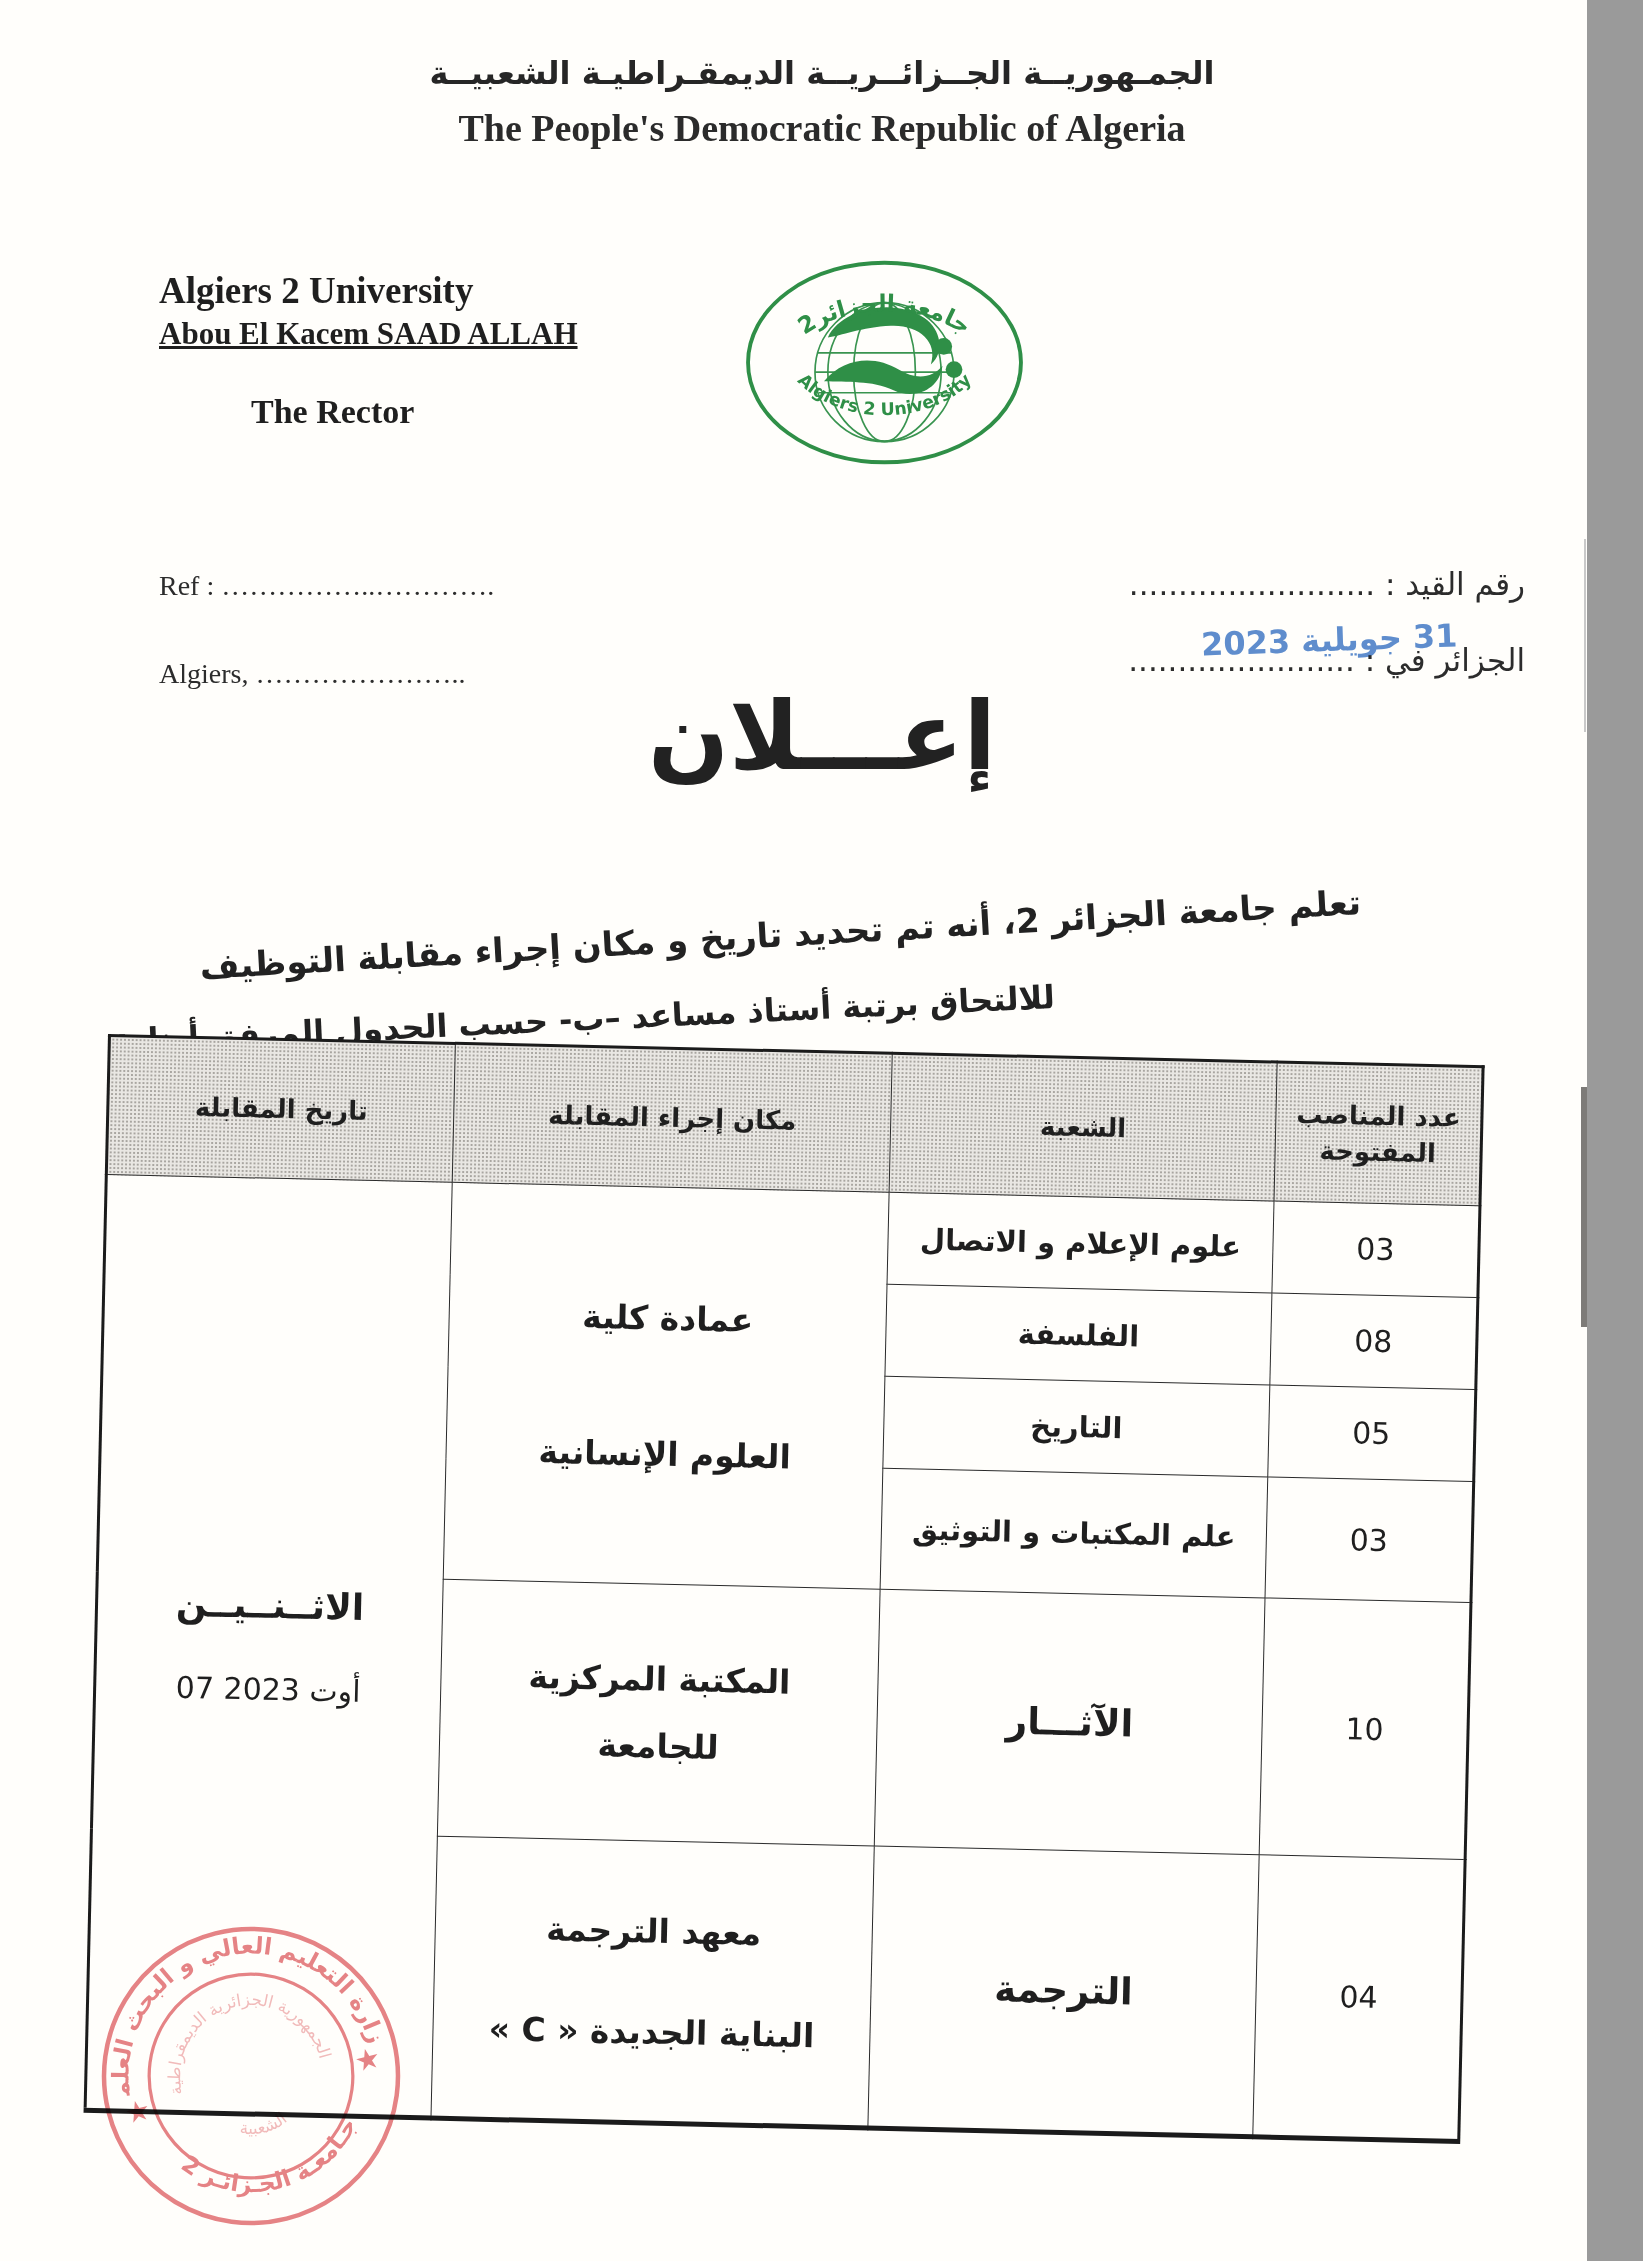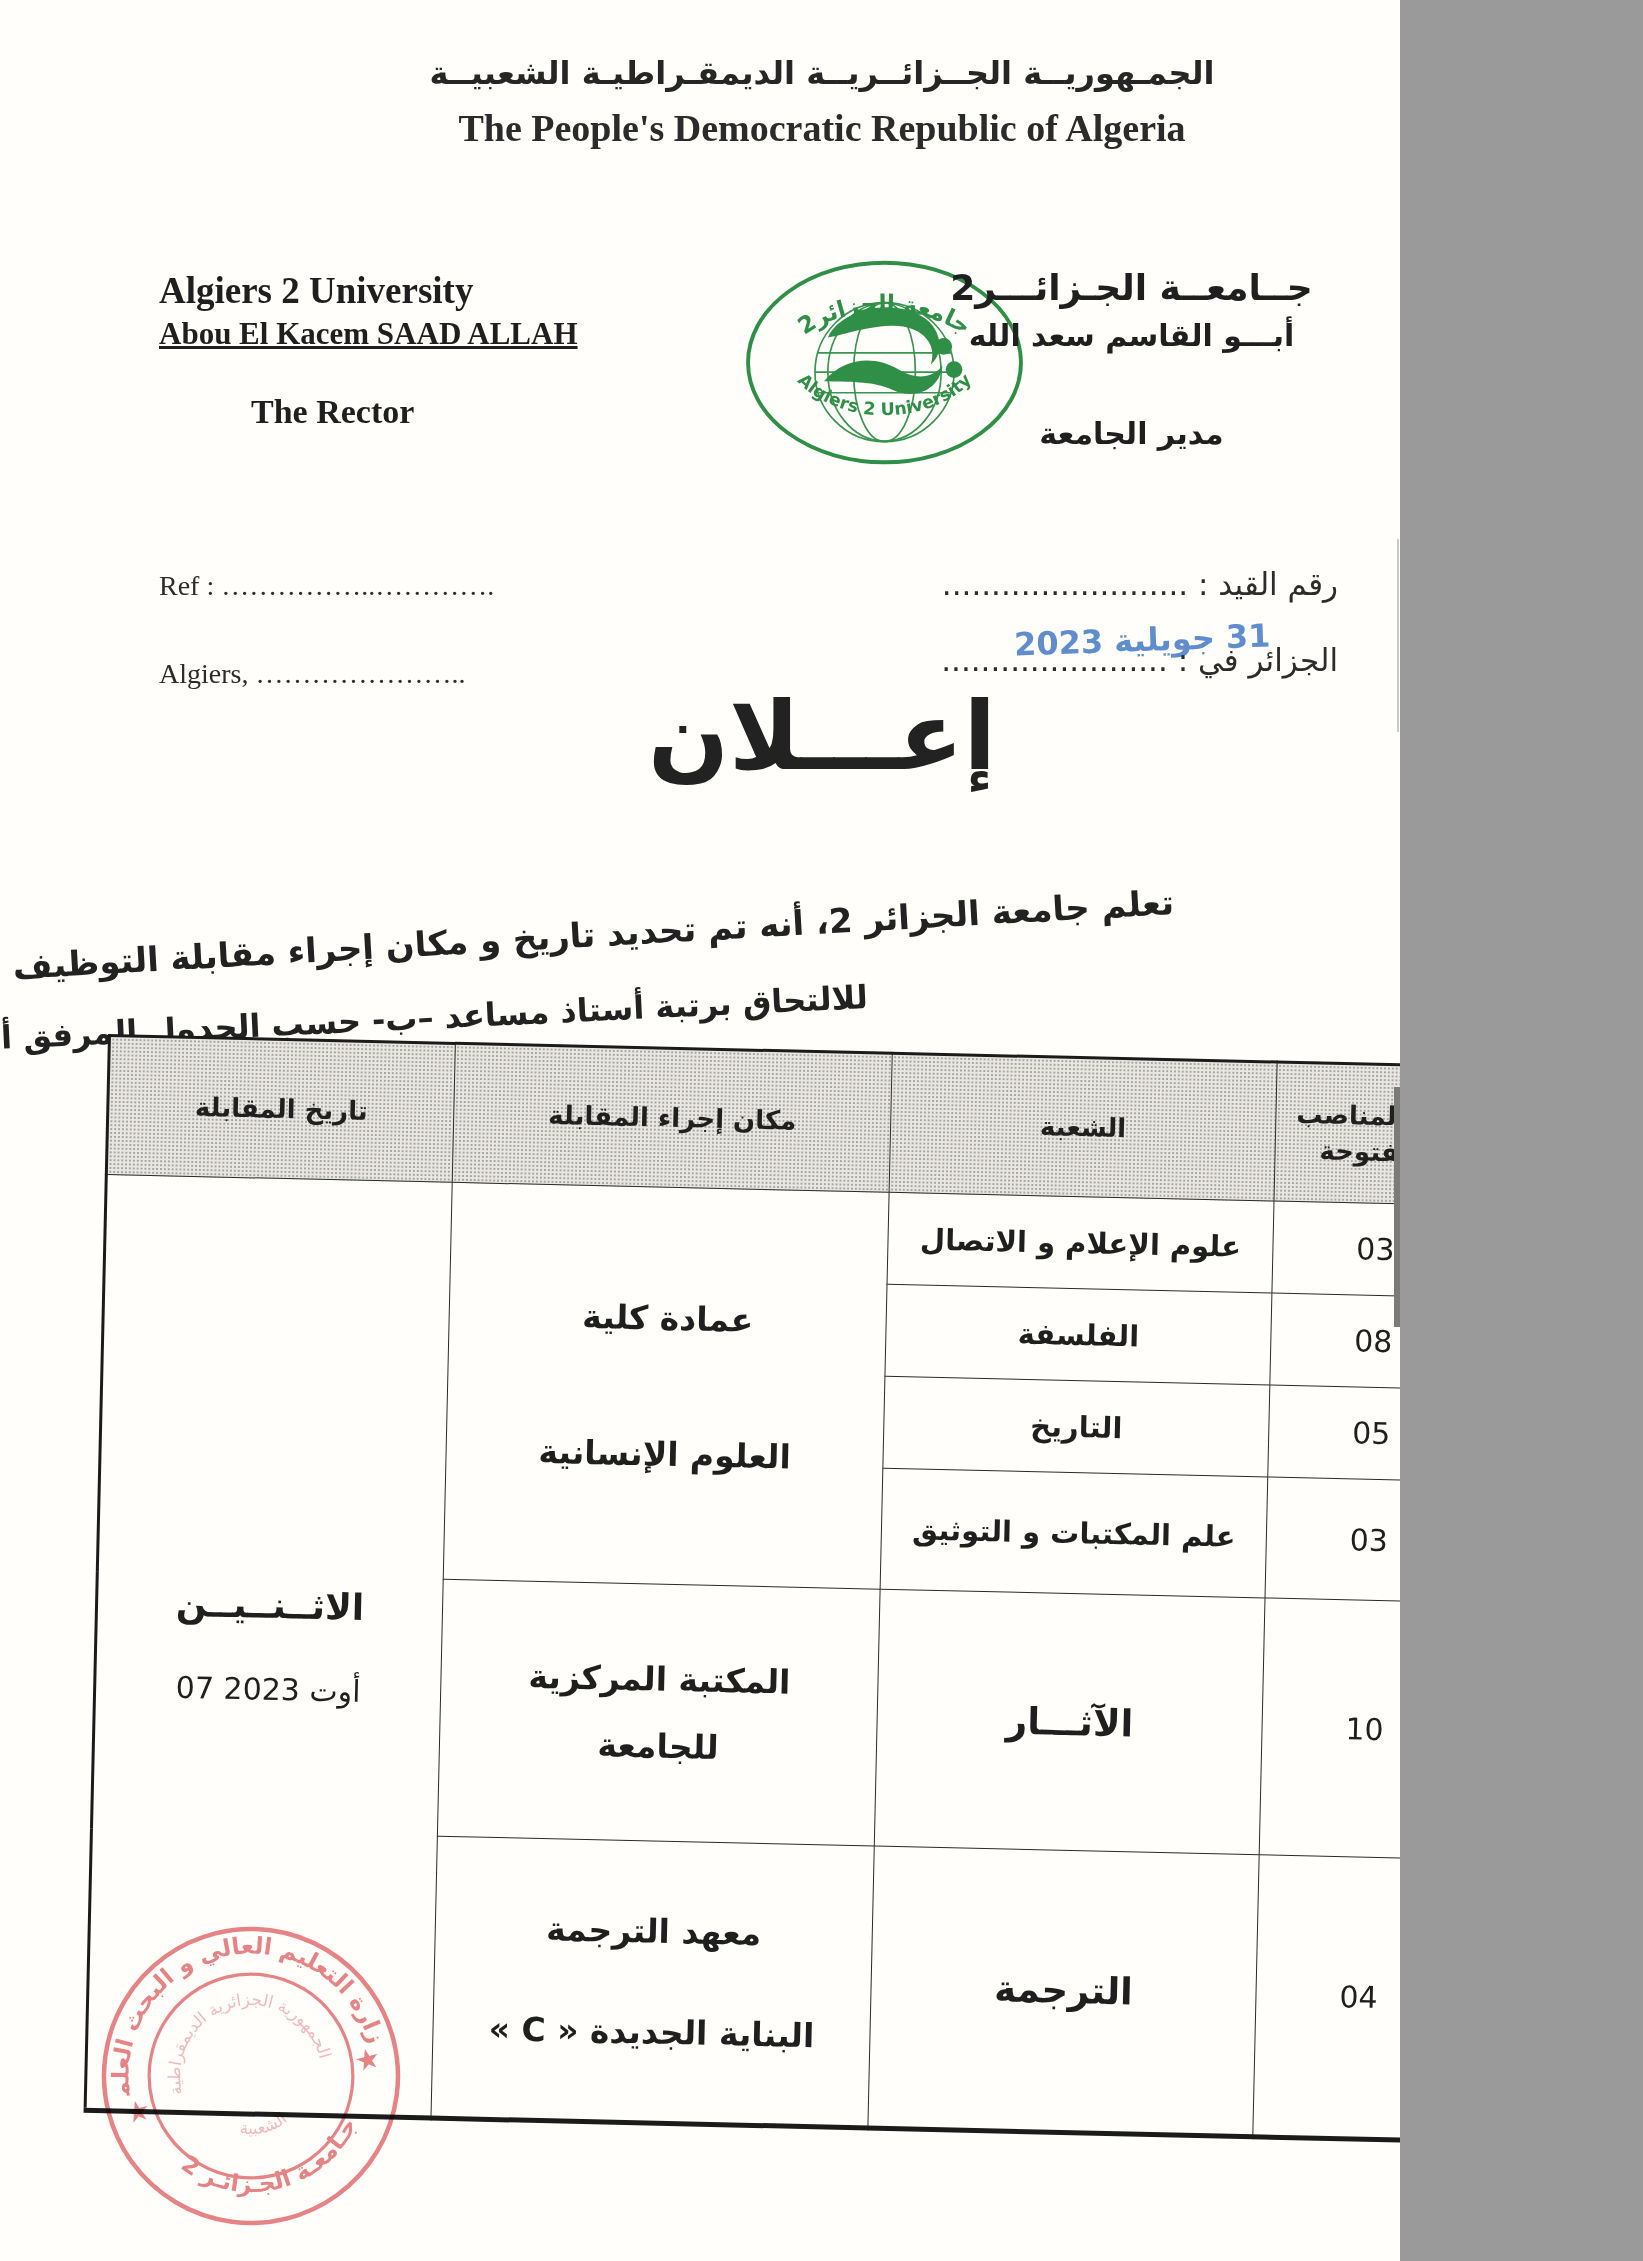--- a/index.html
+++ b/index.html
@@ -1,19 +1,19 @@
 <!DOCTYPE html>
 <html lang="ar" style="font-size:10.3px"><head>
 <meta charset="utf-8">
 <style>
   html,body{margin:0;padding:0;}
   body{background:#9a9a9a;}
   .page{
     position:relative;
-    width:1400px;height:2261px;
+    width:1587px;height:2261px;
     background:#fffefb;
     overflow:hidden;
     font-family:"DejaVu Sans",sans-serif;
     color:#1f1f1f;
   }
   .abs{position:absolute;white-space:nowrap;}
   .center{left:0;width:1644px;text-align:center;}
   .ar{font-family:"DejaVu Sans",sans-serif;direction:rtl;}
   .serif{font-family:"Liberation Serif","DejaVu Serif",serif;}
 
@@ -124,25 +124,20 @@
       </defs>
       <text font-size="36" font-weight="700" fill="#2f8f47" font-family="DejaVu Sans, sans-serif">
         <textPath href="#logo-arc-top" startOffset="50%" text-anchor="middle">جامعة الجزائر2</textPath>
       </text>
       <text font-size="27" font-weight="700" fill="#2f8f47" font-family="DejaVu Sans, sans-serif">
         <textPath href="#logo-arc-bottom" startOffset="50%" text-anchor="middle">Algiers 2 University</textPath>
       </text>
     </svg>
   </div>
 
-  <div class="abs right-head ar">
-    <div class="univ-ar">جــامعــة الجـزائـــر2</div>
-    <div class="founder-ar">أبـــو القاسم سعد الله</div>
-    <div class="rector-ar">مدير الجامعة</div>
-  </div>
 
   <div class="abs ref-block serif">
     <div>Ref : ……………..………….</div>
     <div class="ref-line2">Algiers,  …………………..</div>
   </div>
 
   <div class="abs reg-block ar">
     <div>رقم القيد : .........................</div>
     <div class="reg-line2">الجزائر في : .......................</div>
   </div>

